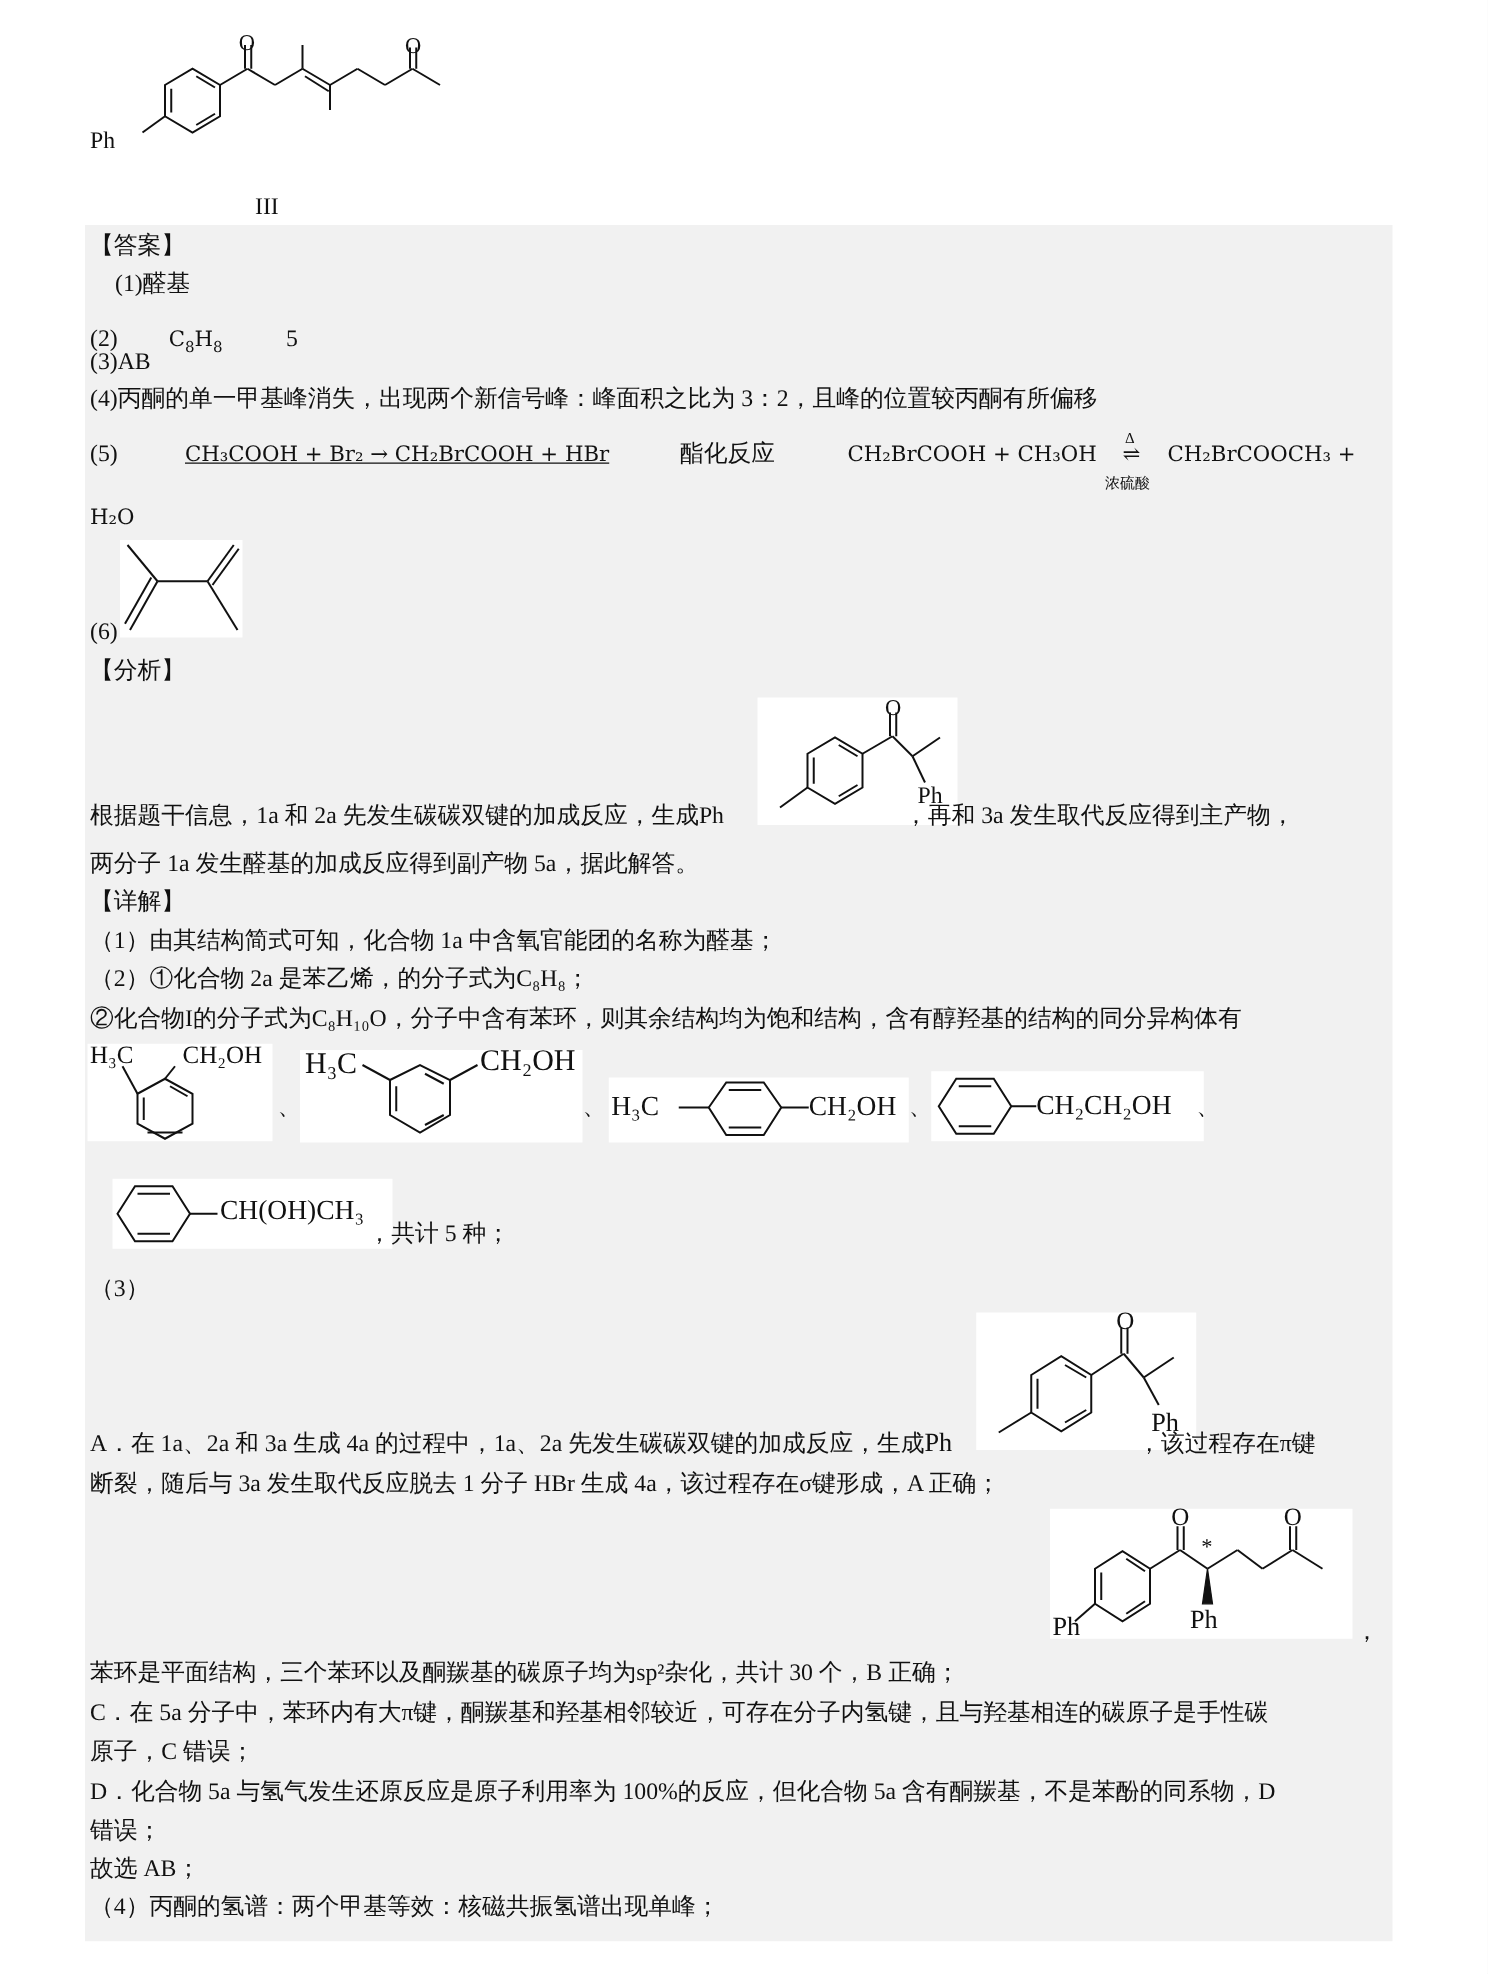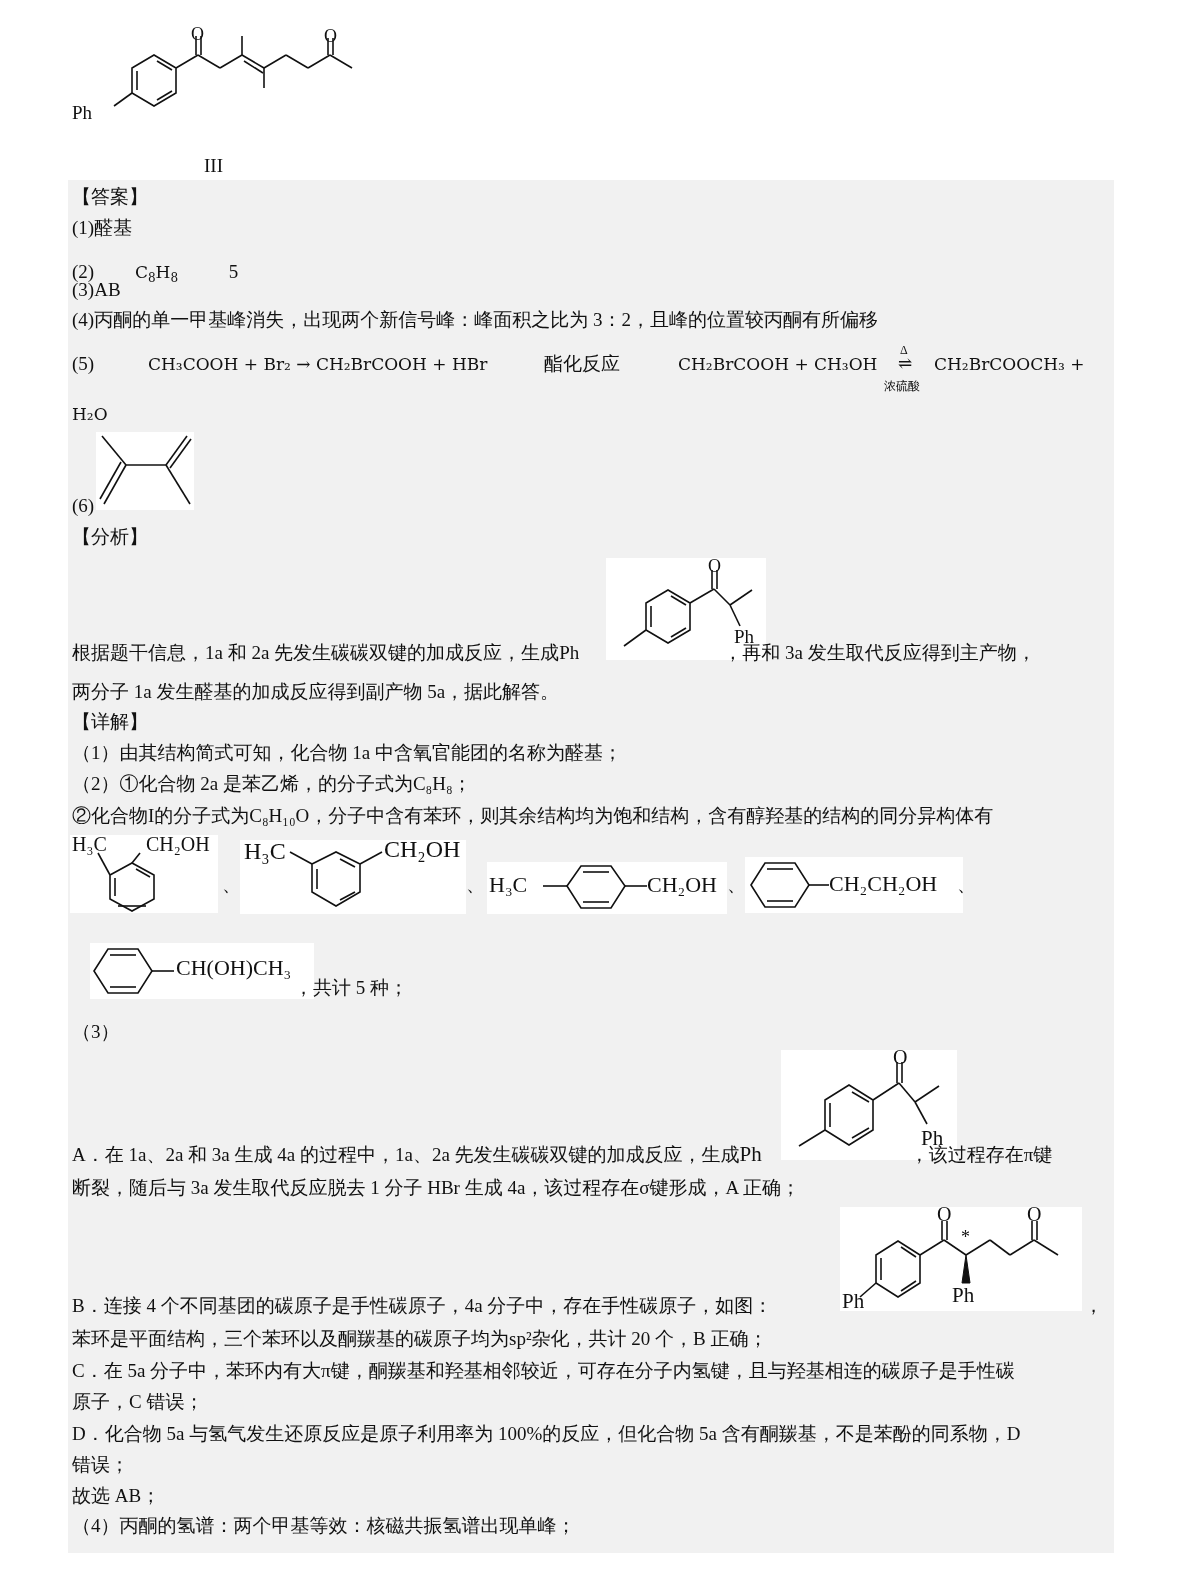--- a/index.html
+++ b/index.html
@@ -44,32 +44,32 @@
   </svg>
   <span class="abs" style="left:2px;top:74px;font-size:19px;">Ph</span>
   <span class="abs" style="left:121px;top:-4px;font-size:18px;">O</span>
   <span class="abs" style="left:254px;top:-2px;font-size:18px;">O</span>
 </div>
 <span class="abs" style="left:204px;top:155px;font-size:19px;">III</span>
 
 <div class="gray"></div>
 
 <div class="line" style="top:185px;">【答案】</div>
-<div class="line" style="top:216px;">(1)醛基</div>
+<div class="line" style="top:216px;margin-left:20px;">(1)醛基</div>
 <div class="line" style="top:248px;margin-top:12px;">
   <span>(2)</span>
   <span class="cambria" style="margin-left:36px;"><span>C</span><sub>8</sub><span>H</span><sub>8</sub></span>
   <span style="margin-left:46px;">5</span>
 </div>
 <div class="line" style="top:278px;">(3)AB</div>
 <div class="line" style="top:308px;">(4)丙酮的单一甲基峰消失，出现两个新信号峰：峰面积之比为 3：2，且峰的位置较丙酮有所偏移</div>
 
 <div class="line" style="top:352px;">
   <span>(5)</span>
-  <span class="cambria" style="position:absolute;left:76px;">CH₃COOH + Br₂ → CH₂BrCOOH + HBr</span>
+  <span class="cambria" style="position:absolute;left:76px;text-decoration:underline;">CH₃COOH + Br₂ → CH₂BrCOOH + HBr</span>
   <span style="position:absolute;left:472px;">酯化反应</span>
   <span class="cambria" style="position:absolute;left:606px;">CH₂BrCOOH + CH₃OH</span>
   <span style="position:absolute;left:828px;top:-14px;font-size:12px;">Δ</span>
   <span style="position:absolute;left:826px;top:0px;font-size:17px;">⇌</span>
   <span style="position:absolute;left:812px;top:22px;font-size:12px;">浓硫酸</span>
   <span class="cambria" style="position:absolute;left:862px;">CH₂BrCOOCH₃ +</span>
 </div>
 <div class="line cambria" style="top:402px;">H₂O</div>
 
 <div class="mol" style="left:96px;top:432px;width:98px;height:78px;">
@@ -220,21 +220,21 @@
     <line x1="197" y1="33" x2="197" y2="14"></line>
     <line x1="194" y1="33" x2="218" y2="48"></line>
   </svg>
   <span class="abs" style="left:97px;top:-4px;font-size:20px;">O</span>
   <span class="abs" style="left:187px;top:-4px;font-size:20px;">O</span>
   <span class="abs" style="left:121px;top:20px;font-size:18px;">*</span>
   <span class="abs" style="left:112px;top:76px;font-size:21px;">Ph</span>
   <span class="abs" style="left:2px;top:82px;font-size:21px;">Ph</span>
 </div>
 <div class="line" style="top:1294px;">
-  <span>B．连接 4 个不同基团的碳原子是手性碳原子，4a 分子中，存在手性碳原子，如图：</span><span style="position:absolute;left:1012px;">，</span>
-</div>
-<div class="line" style="top:1327px;">苯环是平面结构，三个苯环以及酮羰基的碳原子均为sp²杂化，共计 20 个，B 正确；</div>
+  <span style="position:absolute;left:1012px;">，</span>
+</div>
+<div class="line" style="top:1327px;">苯环是平面结构，三个苯环以及酮羰基的碳原子均为sp²杂化，共计 30 个，B 正确；</div>
 <div class="line" style="top:1359px;">C．在 5a 分子中，苯环内有大π键，酮羰基和羟基相邻较近，可存在分子内氢键，且与羟基相连的碳原子是手性碳</div>
 <div class="line" style="top:1390px;">原子，C 错误；</div>
 <div class="line" style="top:1422px;">D．化合物 5a 与氢气发生还原反应是原子利用率为 100%的反应，但化合物 5a 含有酮羰基，不是苯酚的同系物，D</div>
 <div class="line" style="top:1453px;">错误；</div>
 <div class="line" style="top:1484px;">故选 AB；</div>
 <div class="line" style="top:1514px;">（4）丙酮的氢谱：两个甲基等效：核磁共振氢谱出现单峰；</div>
 
 </body></html>

